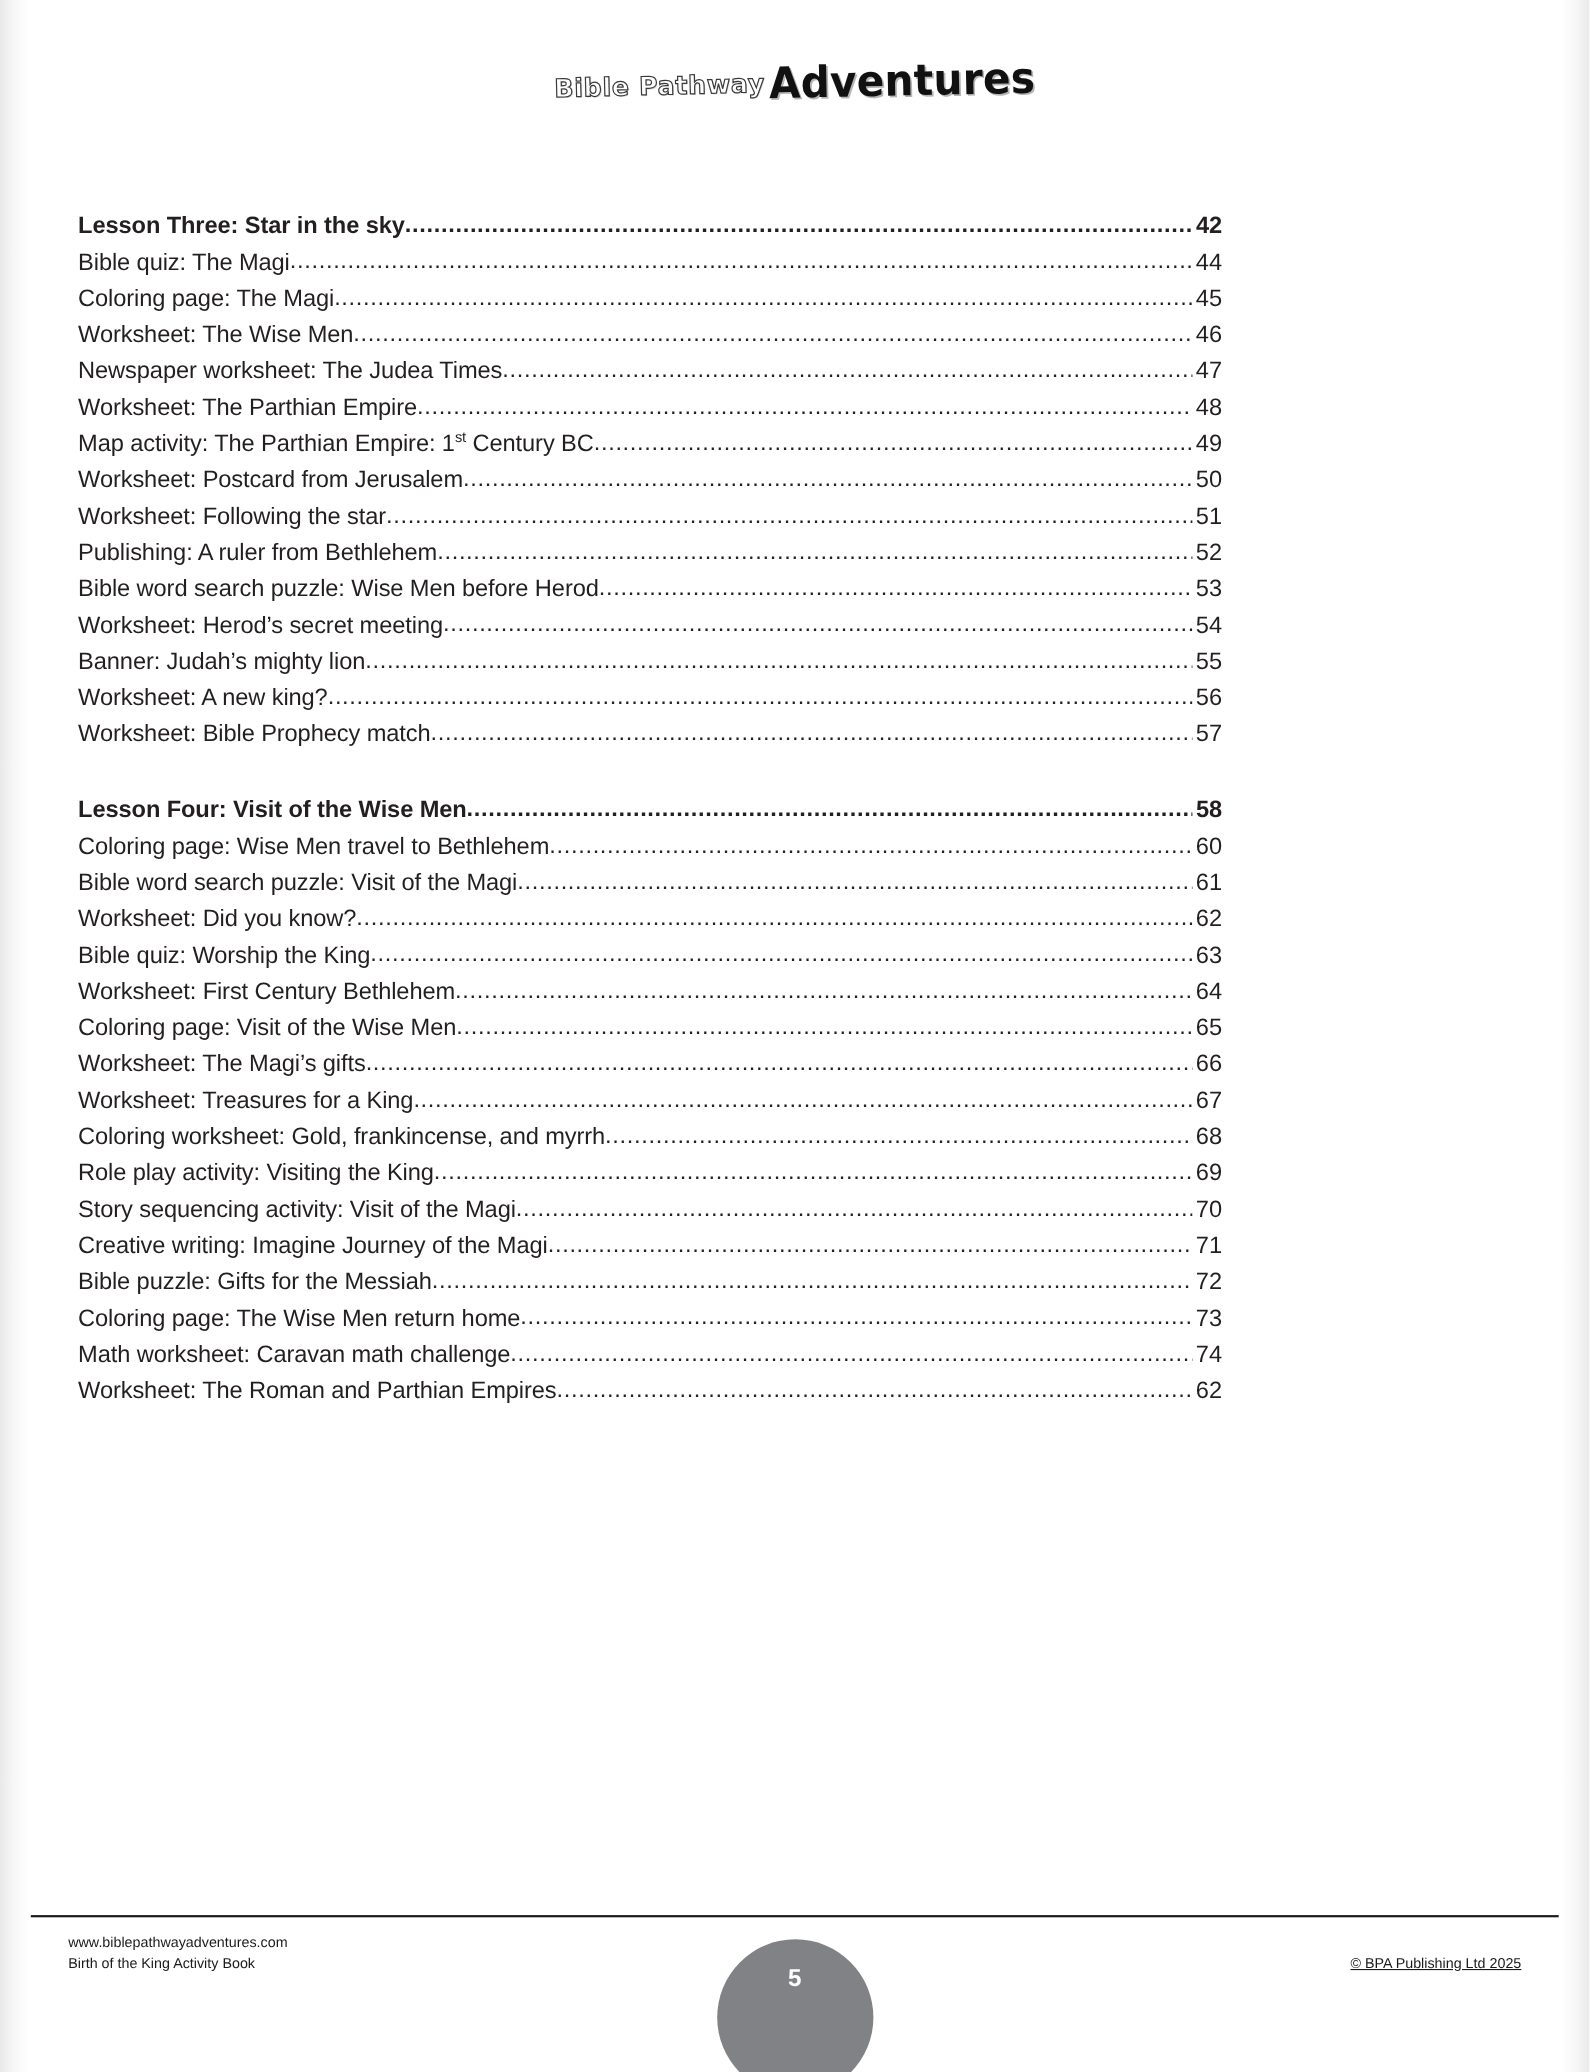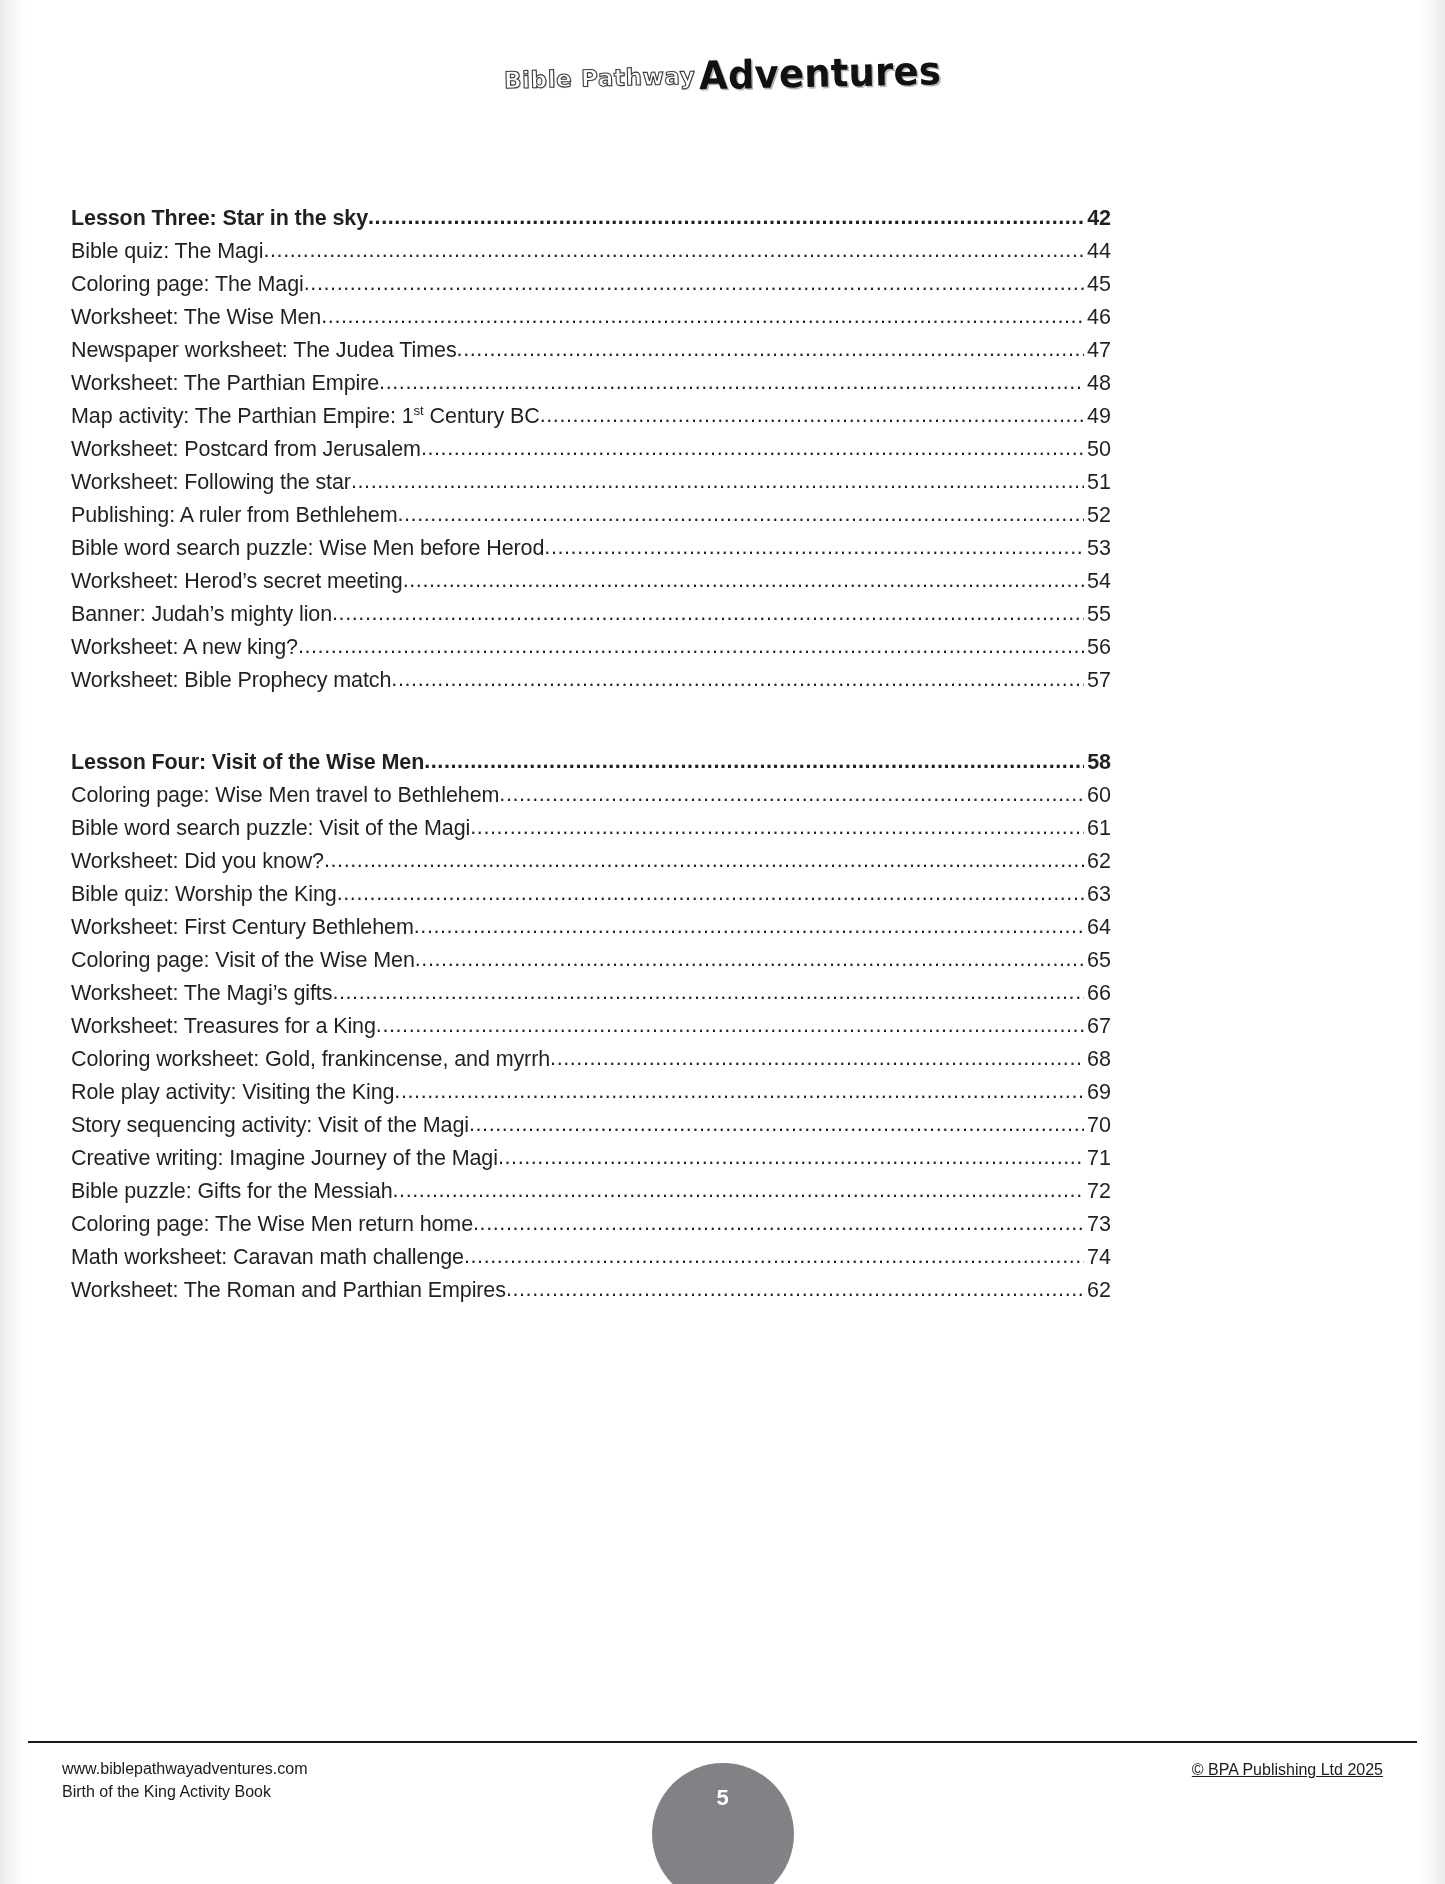--- a/index.html
+++ b/index.html
@@ -104,21 +104,20 @@
     color: #231f20;
   }
   .toc-entry .page-num {
     flex: 0 0 auto;
     text-align: center;
     min-width: 30px;
   }
   .toc-entry.lesson {
     font-weight: 700;
     letter-spacing: -0.2px;
-    margin-top: 13px;
   }
   .toc-entry.lesson .leader,
   .toc-entry.lesson .page-num {
     font-weight: 700;
   }
   .toc-gap {
     height: 36px;
   }
   sup.ord {
     font-size: 0.62em;
@@ -135,22 +134,22 @@
     height: 0;
     border-top: 2.5px solid #1a1a1a;
   }
   .footer {
     position: absolute;
     left: 62px;
     right: 62px;
     top: 1757px;
     display: flex;
     justify-content: space-between;
-    align-items: flex-start;
-    font-size: 16px;
+    align-items: flex-end;
+    font-size: 13px;
     line-height: 1.45;
     color: #1a1a1a;
   }
   .footer-left div { white-space: nowrap; }
   .footer-left .book-title { font-weight: 400; }
   .footer-right { white-space: nowrap; padding-top: 1px; text-decoration: underline; }
 
   .page-badge {
     position: absolute;
     left: 50%;

